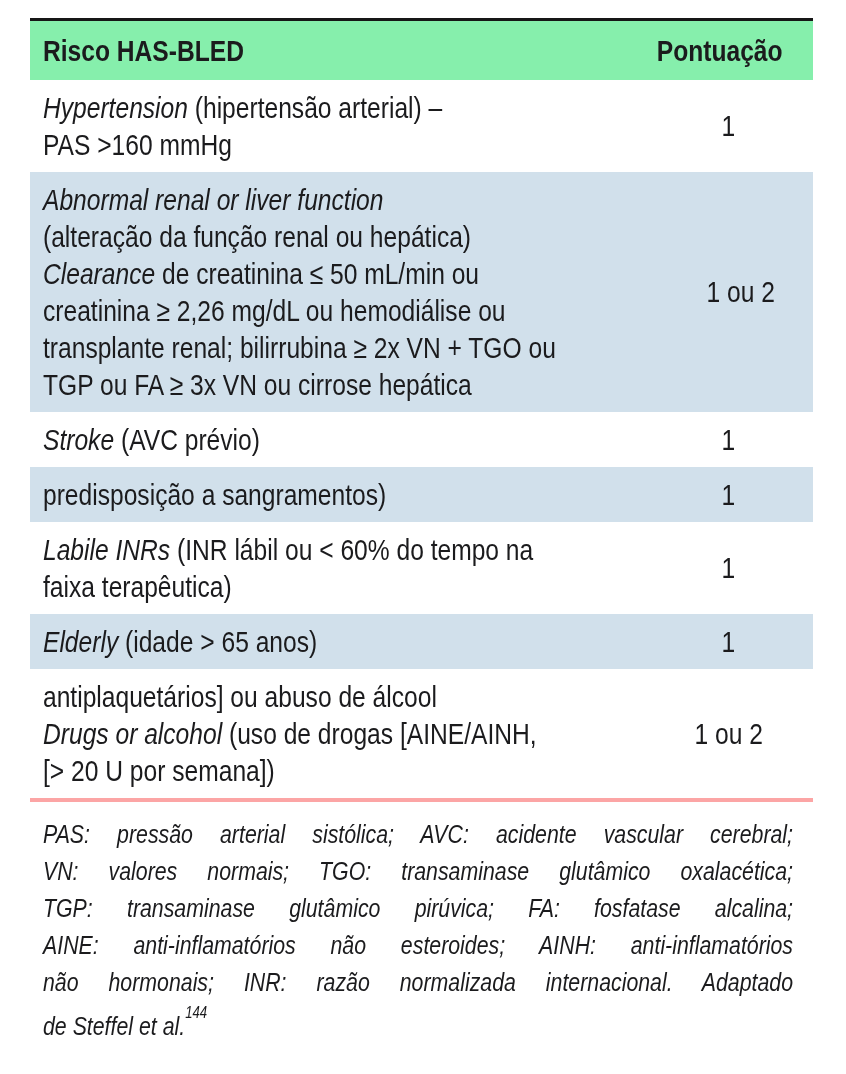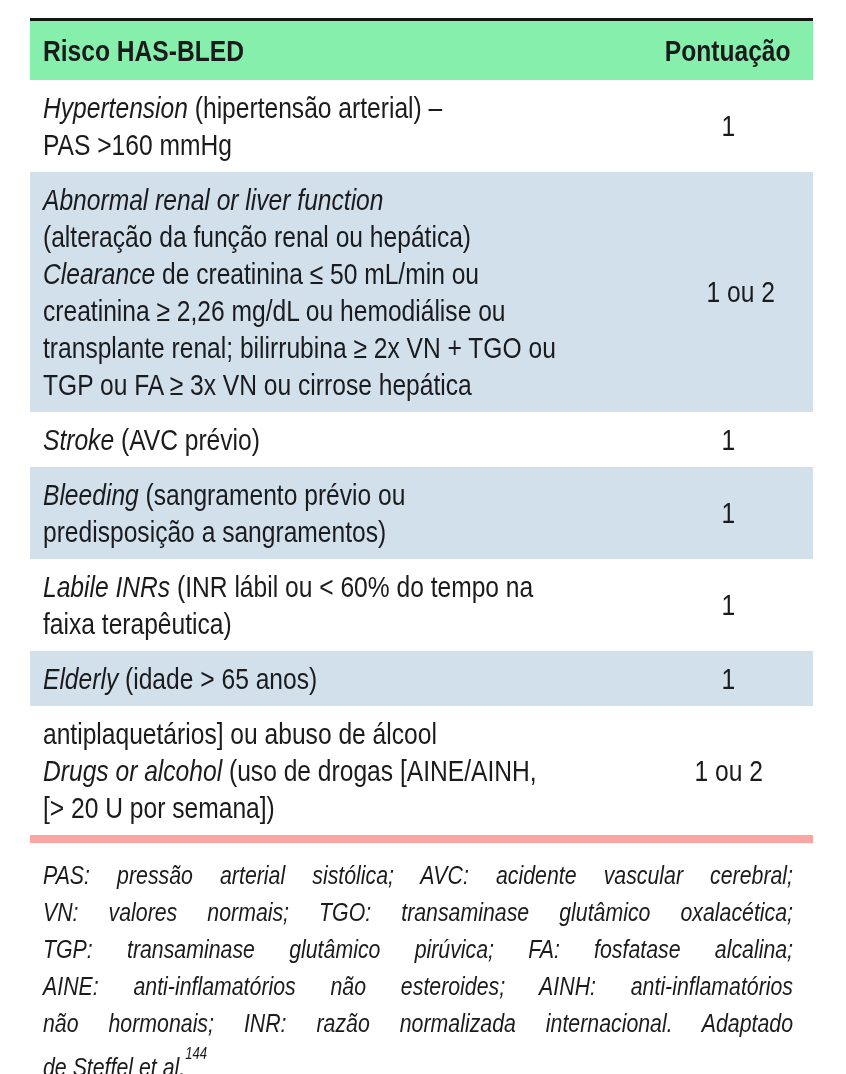--- a/index.html
+++ b/index.html
@@ -12,35 +12,35 @@
   .tablewrap { margin:18px 33px 0 30px; }
 
   
   .thead {
     display:flex; align-items:center;
     background:#86efac;
     border-top:3px solid #161616;
     height:62px;
   }
   .risk-head { flex:1; padding-left:13px; }
-  .score-head { width:170px; text-align:center; }
+  .score-head { width:170px; }
   .bold { font-weight:bold; }
 
   
   .cond {
     display:inline-block;
     transform:scaleX(0.82);
     transform-origin:0 50%;
     font-size:30px;
     white-space:nowrap;
   }
   .cond.center { transform-origin:50% 50%; }
 
   
-  #rows { border-bottom:8px solid #fca5a5; }
+  #rows { border-bottom:4px solid #fca5a5; }
   .trow { display:flex; }
   #rows > .trow:nth-child(even) { background:#D1E0EB; }
   .label-cell { flex:1; padding:9px 0 9px 13px; }
   .tline { height:37px; line-height:37px; white-space:nowrap; }
   .score-cell {
     width:170px; display:flex; align-items:center; justify-content:center;
   }
   em { font-style:italic; }
 
   
@@ -95,21 +95,20 @@
       <div class="trow">
         <div class="label-cell">
           <div class="tline"><span class="cond"><em>Stroke</em><span> (AVC prévio)</span></span></div>
         </div>
         <div class="score-cell">
           <span class="cond center">1</span>
         </div>
       </div>
       <div class="trow">
         <div class="label-cell">
-          <div class="tline"><span class="cond"><em>Bleeding</em><span> (sangramento prévio ou</span></span></div>
           <div class="tline"><span class="cond"><span>predisposição a sangramentos)</span></span></div>
         </div>
         <div class="score-cell">
           <span class="cond center">1</span>
         </div>
       </div>
       <div class="trow">
         <div class="label-cell">
           <div class="tline"><span class="cond"><em>Labile INRs</em><span> (INR lábil ou &lt; 60% do tempo na</span></span></div>
           <div class="tline"><span class="cond"><span>faixa terapêutica)</span></span></div>

